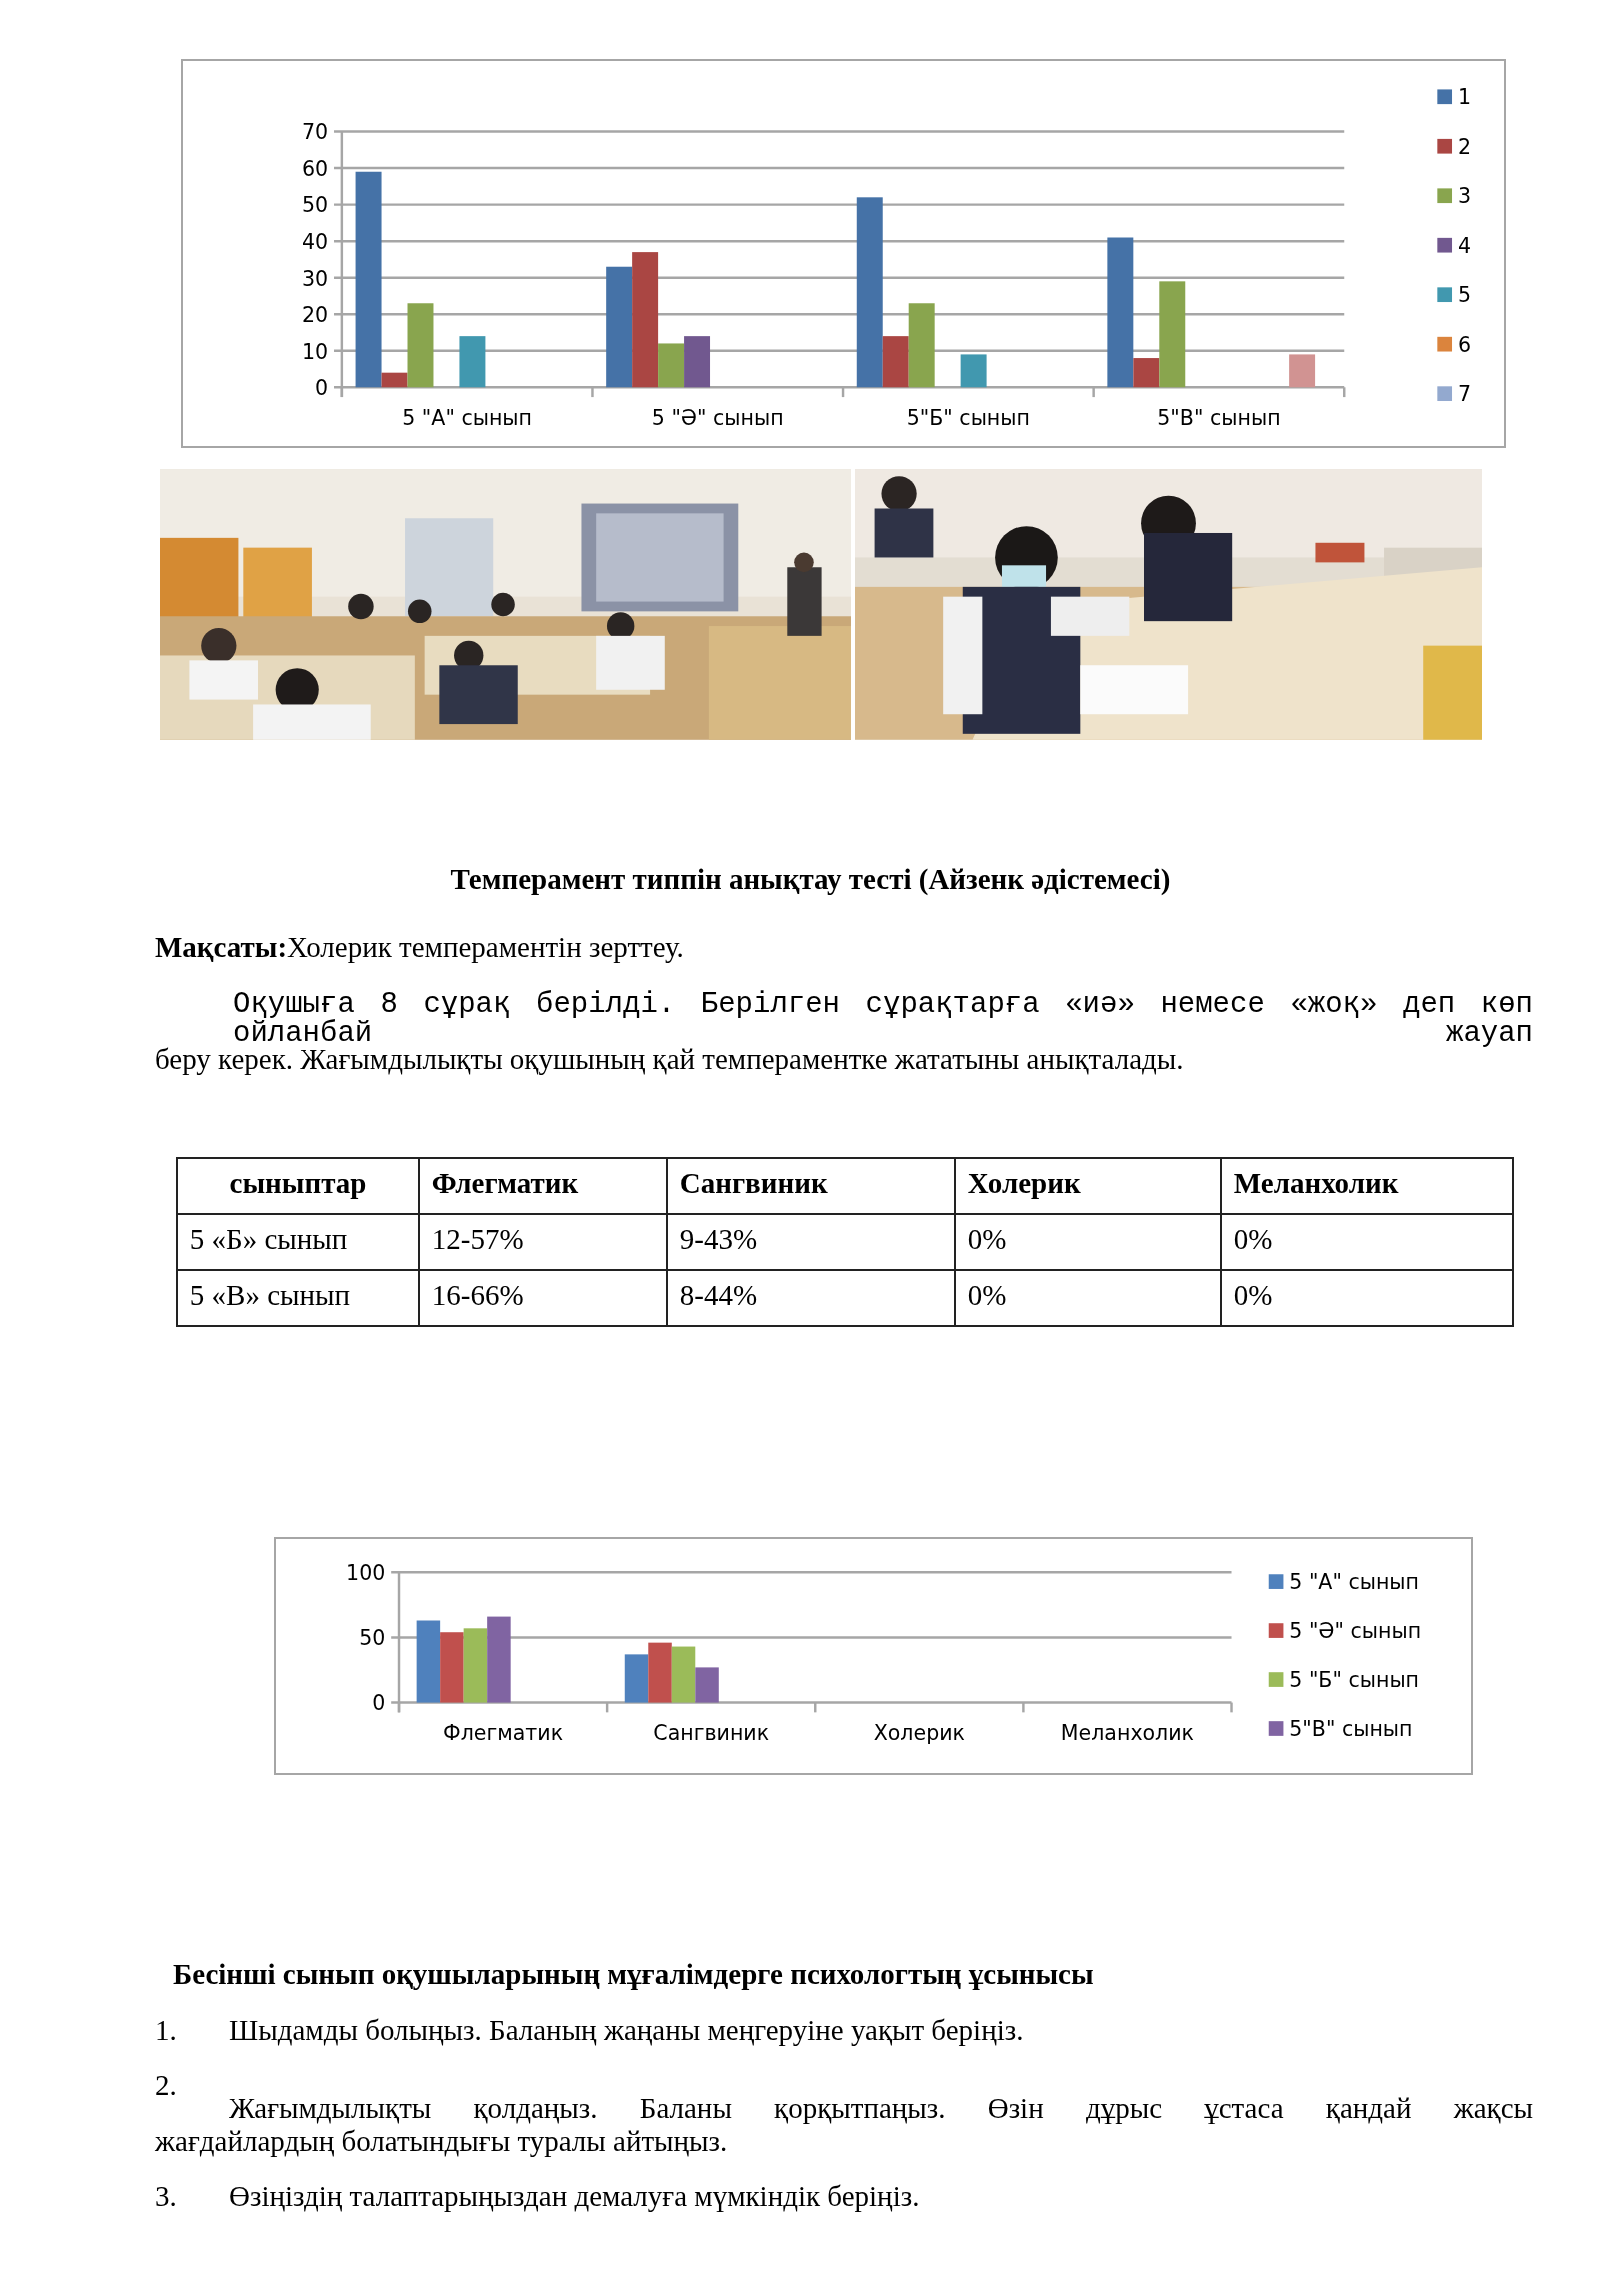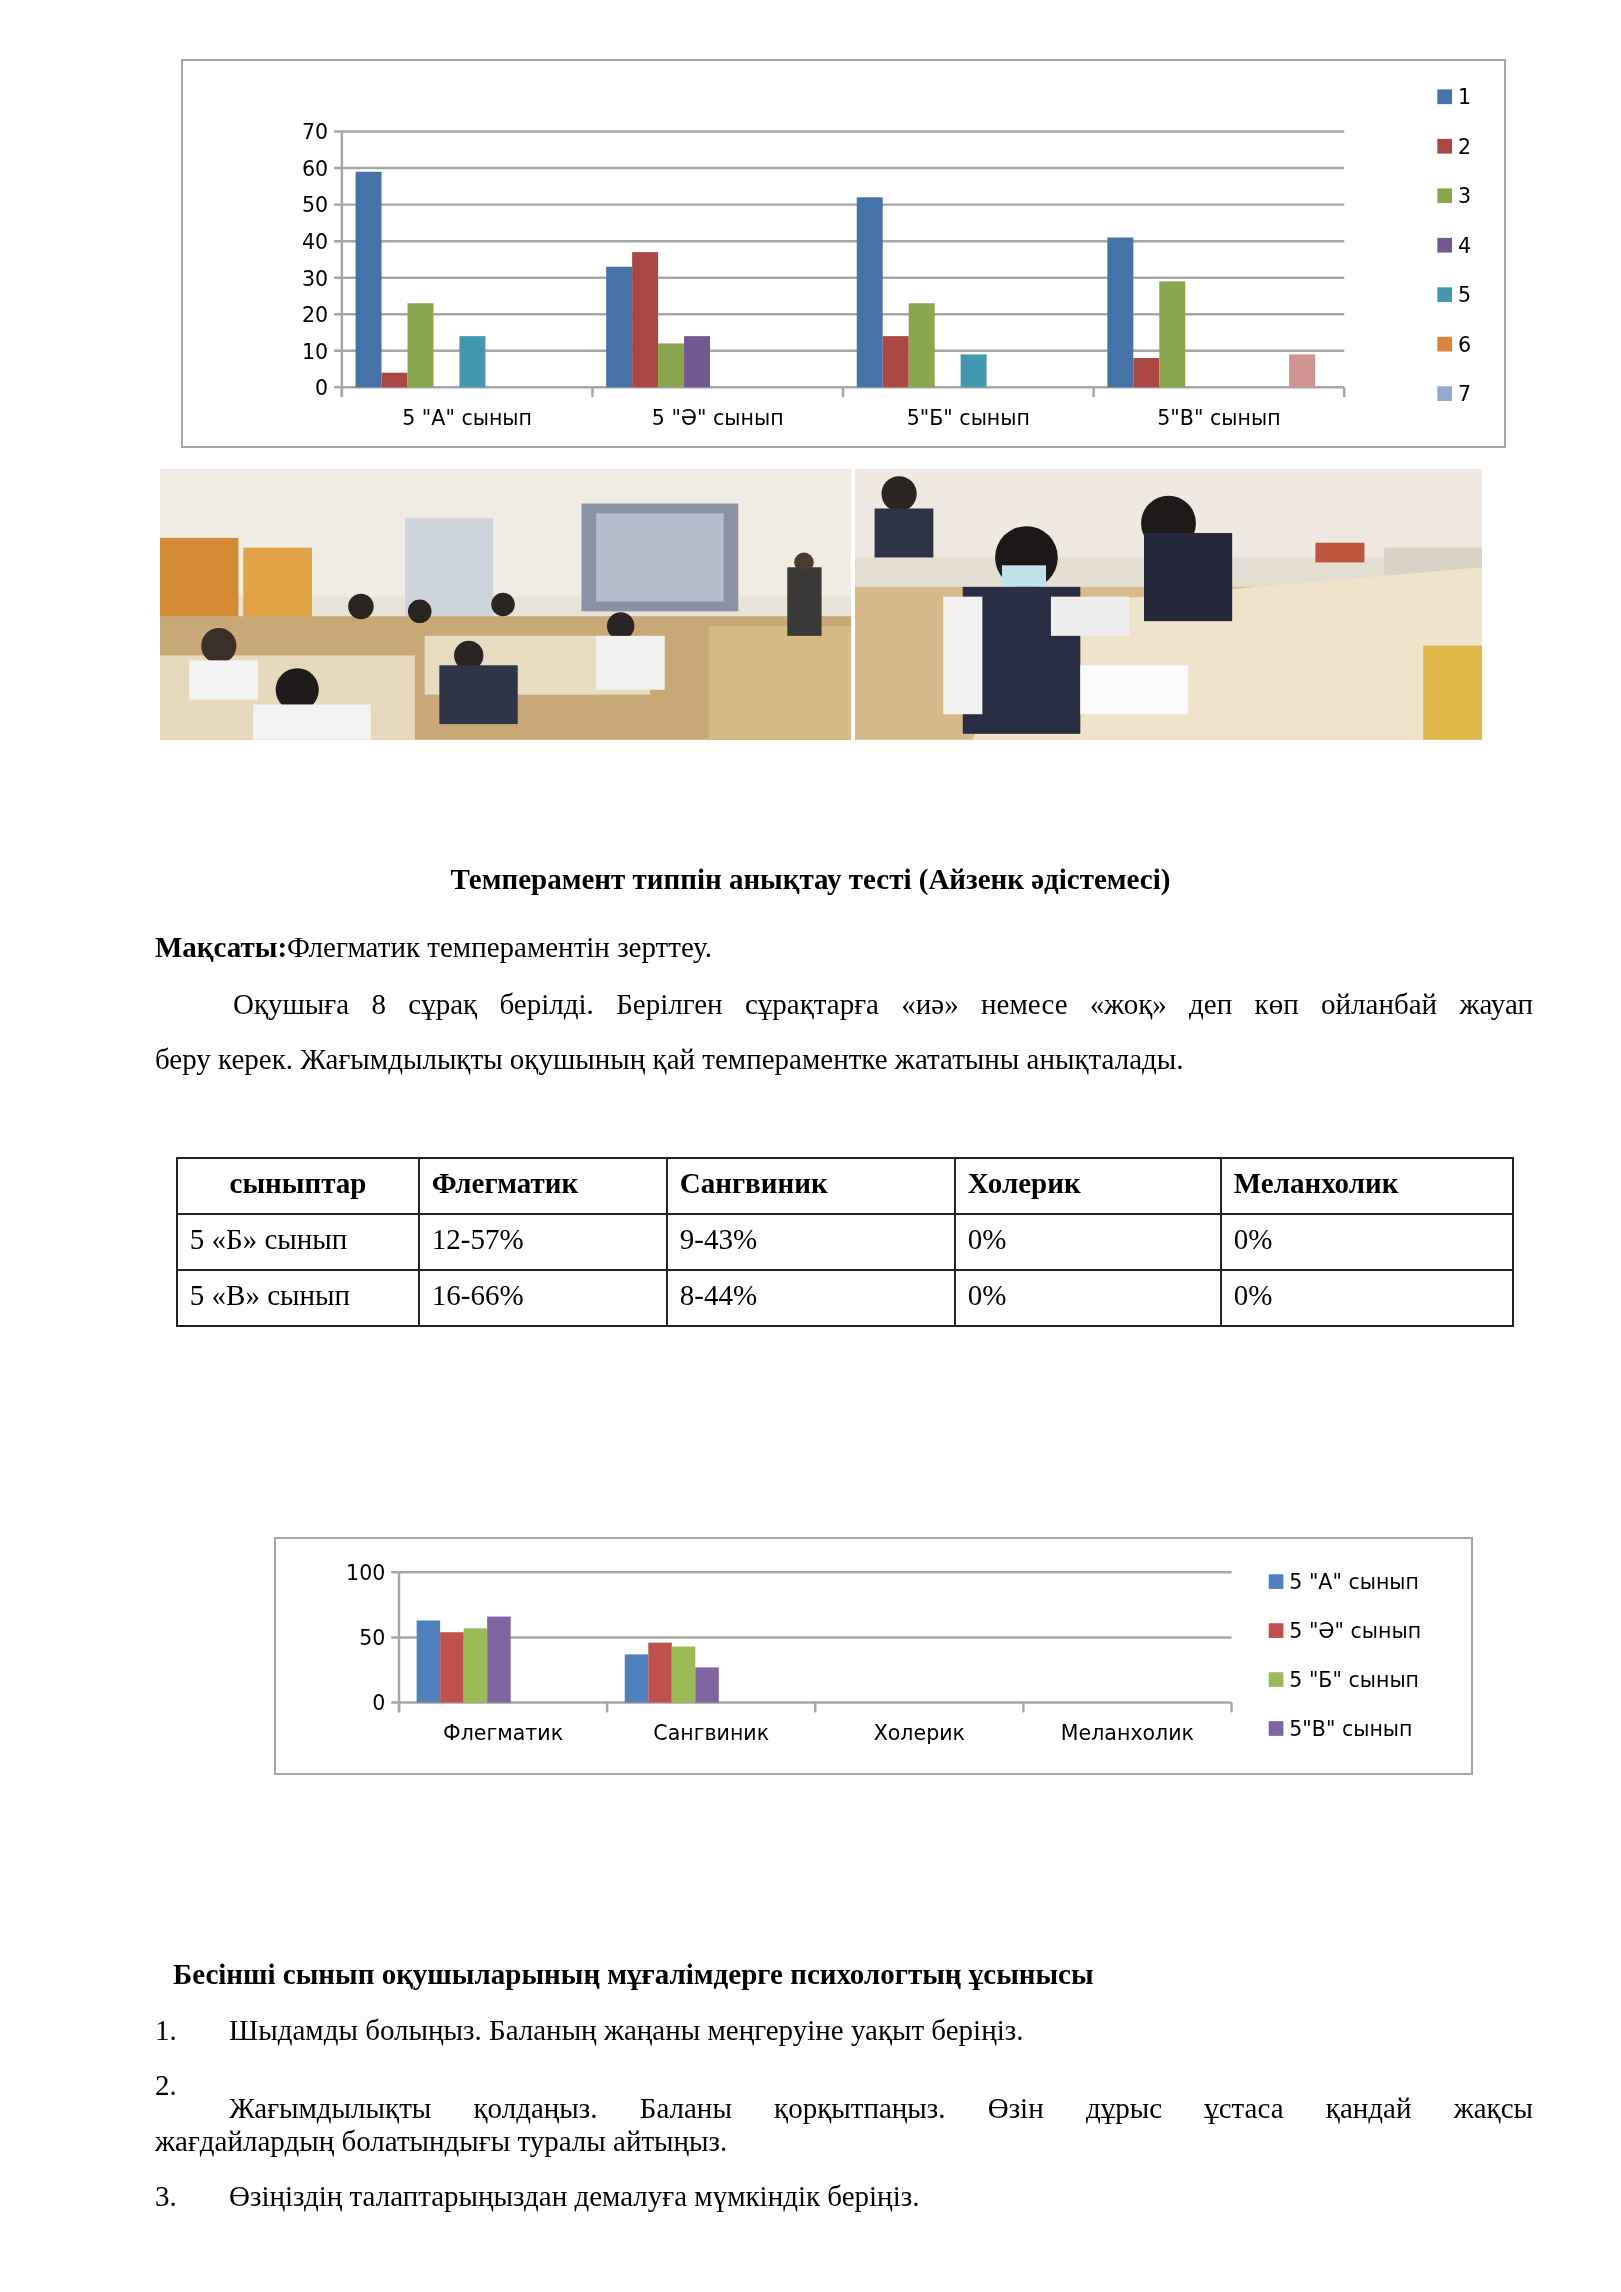--- a/index.html
+++ b/index.html
@@ -127,23 +127,23 @@
     <rect x="200" y="130" width="80" height="40" fill="#eeeeee"></rect>
     <rect x="230" y="200" width="110" height="50" fill="#fbfbfb"></rect>
     <rect x="470" y="75" width="50" height="20" fill="#c0543a"></rect>
     <rect x="580" y="180" width="60" height="96" fill="#e0b84a"></rect>
   </svg>
 </div>
 
 <div class="doc-title">Темперамент типпін анықтау тесті (Айзенк әдістемесі)</div>
 
 <div class="para" style="left:155px; top:933px;">
-  <b>Мақсаты:</b><span>Флегматик темпераментін зерттеу.</span>
-</div>
-<div class="para justify" style="left:233px; top:990px; width:1300px;">Оқушыға 8 сұрақ берілді. Берілген сұрақтарға «иә» немесе «жоқ» деп көп ойланбай жауап</div>
+  <b>Мақсаты:</b><span>Холерик темпераментін зерттеу.</span>
+</div>
+<div class="para justify" style="left:233px; top:990px; width:1300px;font-family:Liberation Mono, monospace;">Оқушыға 8 сұрақ берілді. Берілген сұрақтарға «иә» немесе «жоқ» деп көп ойланбай жауап</div>
 <div class="para" style="left:155px; top:1045px;">беру керек. Жағымдылықты оқушының қай темпераментке жататыны анықталады.</div>
 
 <table class="res">
   <tbody>
       <tr>
     <th class="first" style="width:242px;">сыныптар</th>
     <th style="width:248px;">Флегматик</th>
     <th style="width:288px;">Сангвиник</th>
     <th style="width:266px;">Холерик</th>
     <th>Меланхолик</th>

